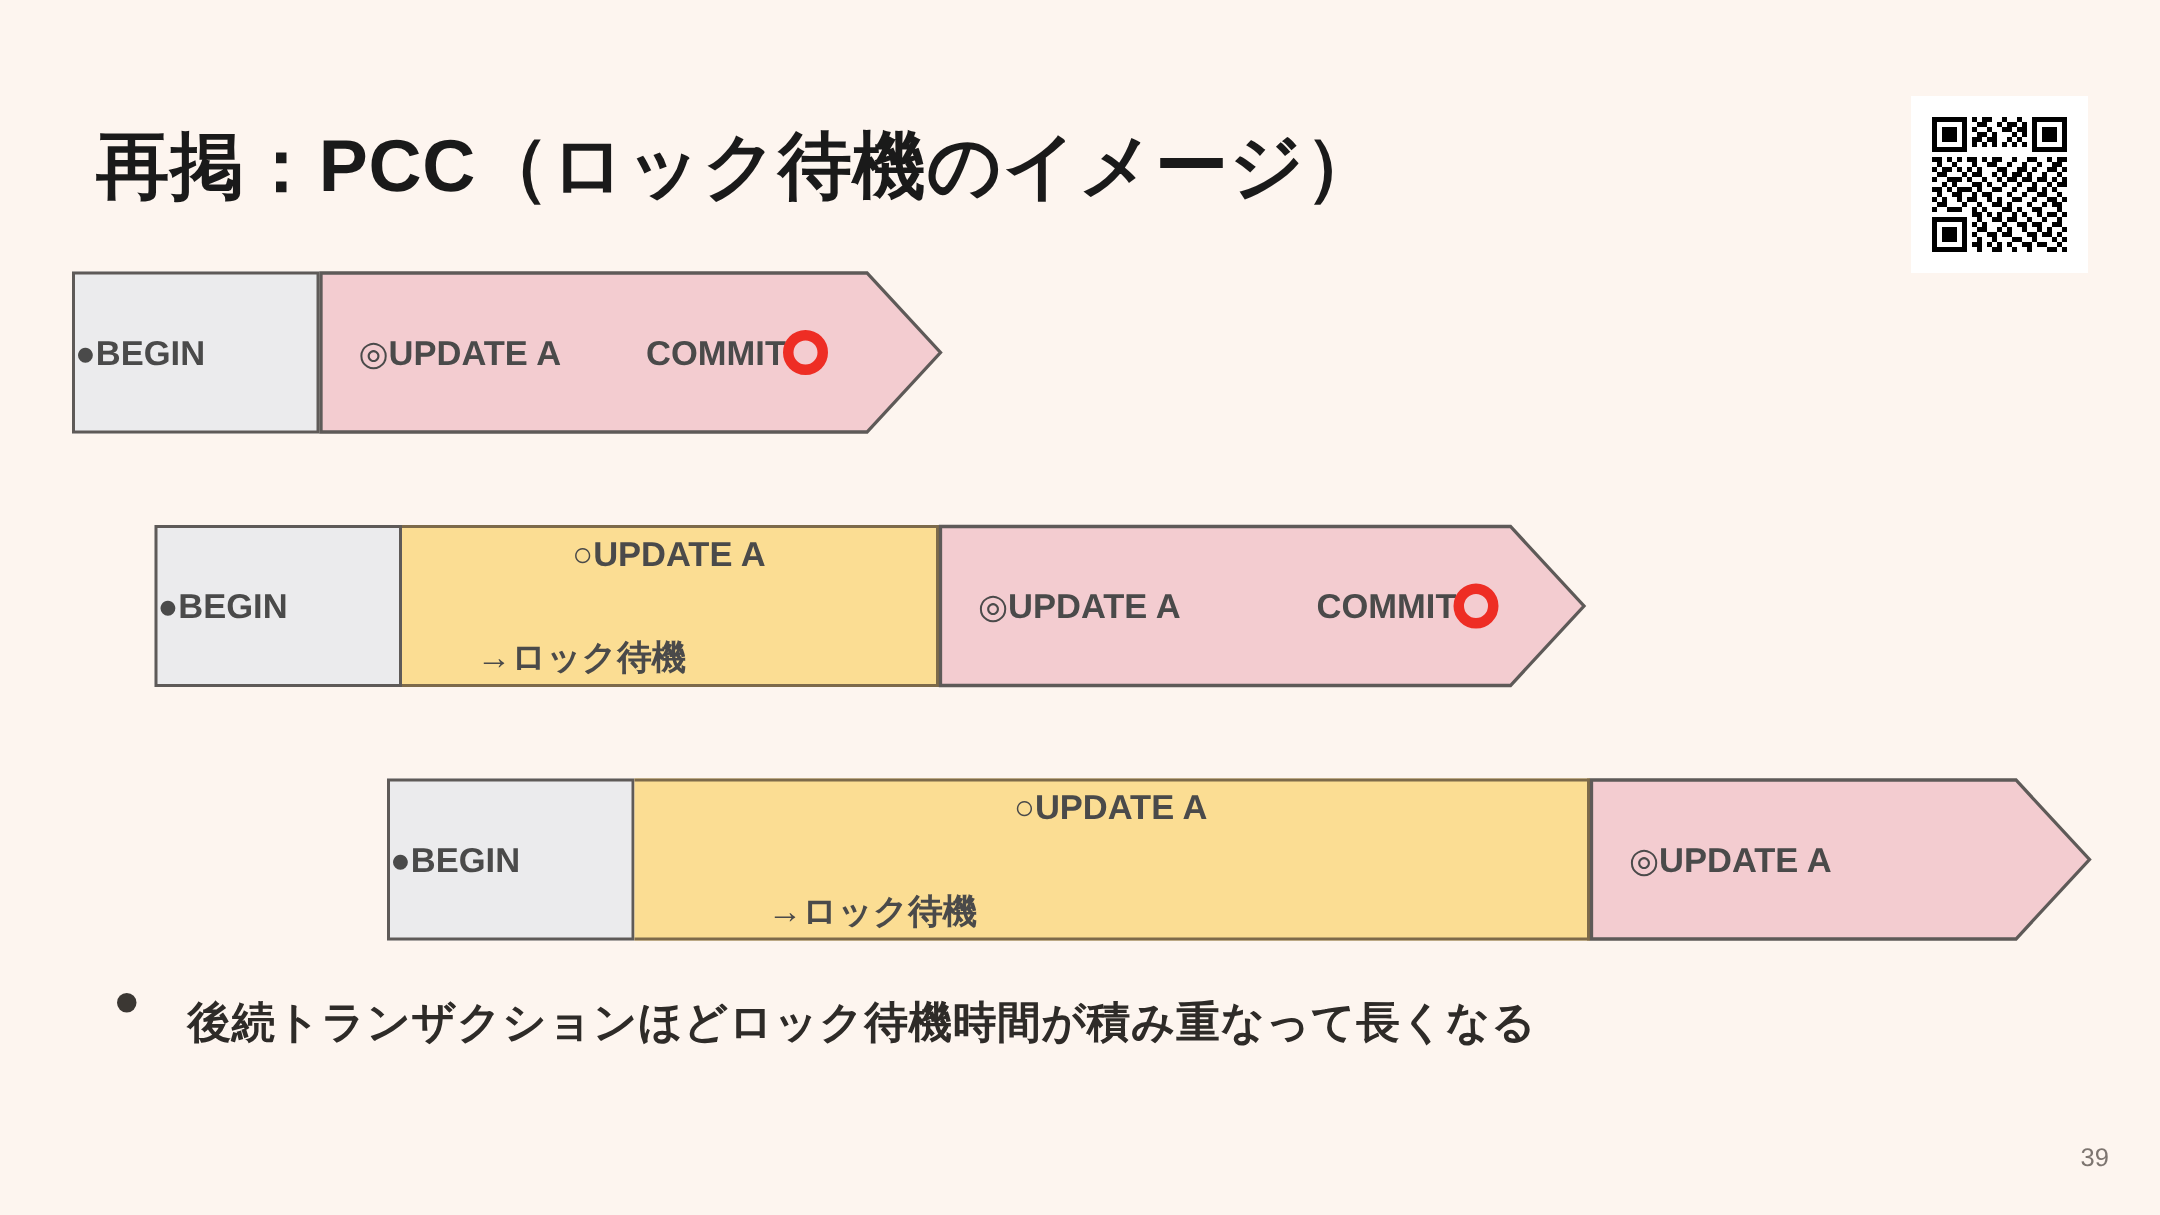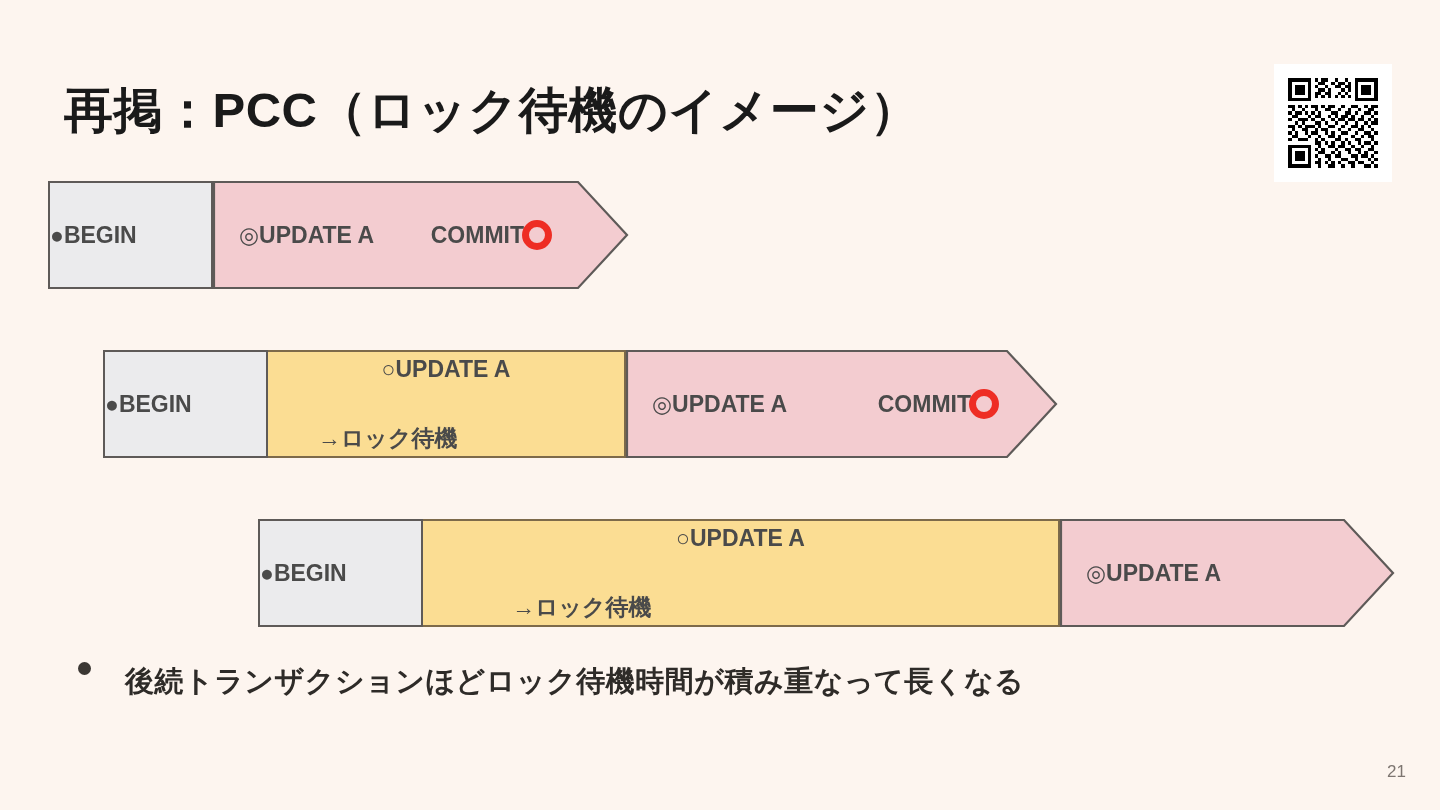--- a/index.html
+++ b/index.html
@@ -413,13 +413,13 @@
       <span class="lbl">◎UPDATE A</span>
     </div>
   </div>
 </div>
 
 <div class="bullet-row">
   <span class="bullet-dot"></span>
   <span class="bullet-text">後続トランザクションほどロック待機時間が積み重なって長くなる</span>
 </div>
 
-<div class="page-num">21</div>
+<div class="page-num">39</div>
 
 </body></html>

